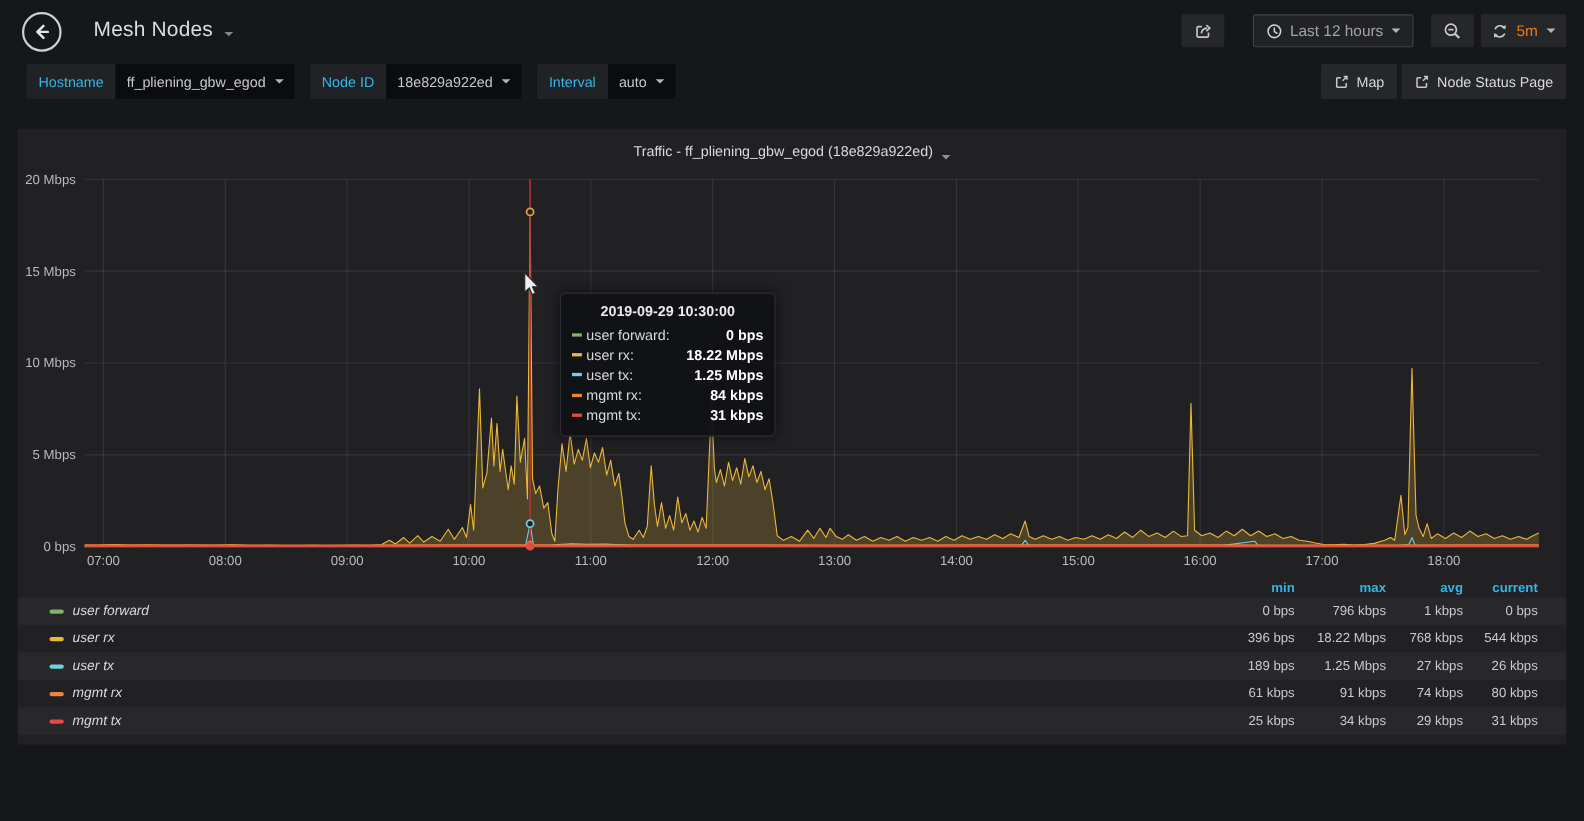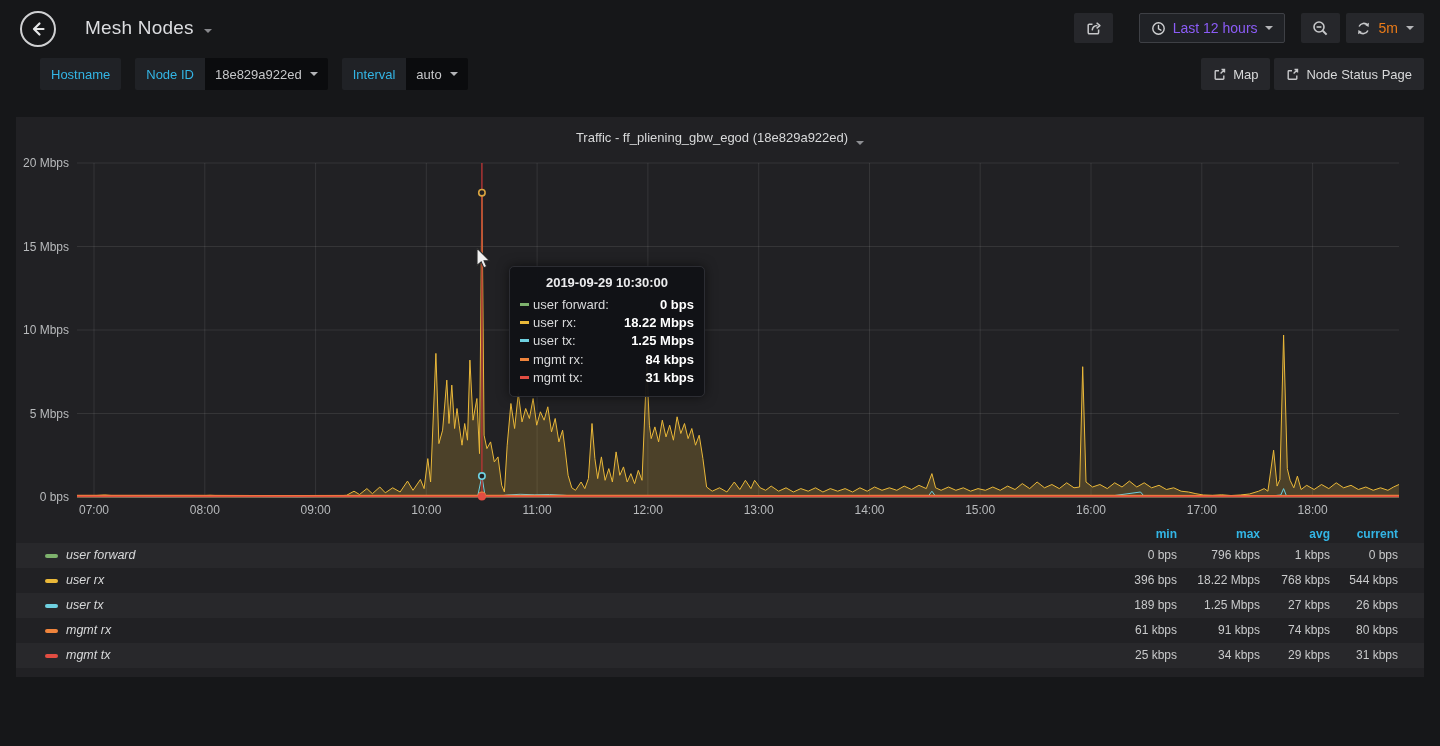--- a/index.html
+++ b/index.html
@@ -25,29 +25,29 @@
   .dash-title { position:absolute; left:66px; top:0; height:56px;
     display:flex; align-items:center; gap:10px; cursor:pointer;margin-left:19px; }
   .dash-title .t { font-size:19px; font-weight:500; color:#dcdde0; letter-spacing:.2px; }
   .dash-title .caret { color:#87888c; margin-top:6px; }
   .nav-right { position:absolute; right:16px; top:13px; height:30px;
     display:flex; align-items:stretch; gap:6px; }
   .nav-btn { background:#26272b; border:none; border-radius:2px; color:#c7c8ca;
     display:flex; align-items:center; justify-content:center; padding:0 11px; cursor:pointer; }
   .timepicker { background:#202226; border:1px solid #3e4045; border-radius:2px;
     display:flex; align-items:center; gap:7px; padding:0 11px; color:#d0d1d3; cursor:pointer; margin-left:20px; margin-right:10px;}
-  .timepicker .label { font-size:14px; color:#8b5cf6; }
+  .timepicker .label { font-size:14px; color:#a3a3a3; }
   .timepicker .caret { color:#b4b5b8; }
   .refresh-group { background:#26272b; border-radius:2px; display:flex; align-items:center;
     padding:0 10px; gap:8px; cursor:pointer; color:#c7c8ca; }
   .refresh-group .interval { font-size:14px; color:#EB7B18; }
   .refresh-group .caret { color:#b4b5b8; }
 
   
-  .submenu { position:absolute; top:58px; left:40px; right:16px; height:32px; display:flex; }
+  .submenu { position:absolute; top:58px; left:24px; right:16px; height:32px; display:flex; }
   .var-group { display:flex; align-items:stretch; margin-right:14px; border-radius:2px; overflow:hidden; cursor:default; }
   .var-label { background:#202226; color:#33b5e5; font-size:13px;
     display:flex; align-items:center; padding:0 11px; }
   .var-value { background:#0b0c0e; color:#c7c8ca; font-size:13px;
     display:flex; align-items:center; gap:8px; padding:0 10px; cursor:pointer; }
   .var-value .caret { color:#b4b5b8; }
   .submenu .spacer { flex:1; }
   .link-btn { background:#26272b; border-radius:2px; color:#d8d9da; font-size:13px; font-weight:500;
     display:flex; align-items:center; gap:7px; padding:0 12px; margin-left:4px; cursor:pointer; text-decoration:none; }
   .link-btn svg { color:#c7c8ca; }
@@ -130,20 +130,24 @@
       </svg>
       <span class="interval">5m</span>
       <i class="caret"></i>
     </div>
   </div>
 </div>
 
 <div class="submenu">
   <div class="var-group">
     <span class="var-label">Hostname</span>
+    <div class="var-value">
+      <span>ff_pliening_gbw_egod</span>
+      <i class="caret"></i>
+    </div>
   </div>
   <div class="var-group">
     <span class="var-label">Node ID</span>
     <div class="var-value">
       <span>18e829a922ed</span>
       <i class="caret"></i>
     </div>
   </div>
   <div class="var-group">
     <span class="var-label">Interval</span>

